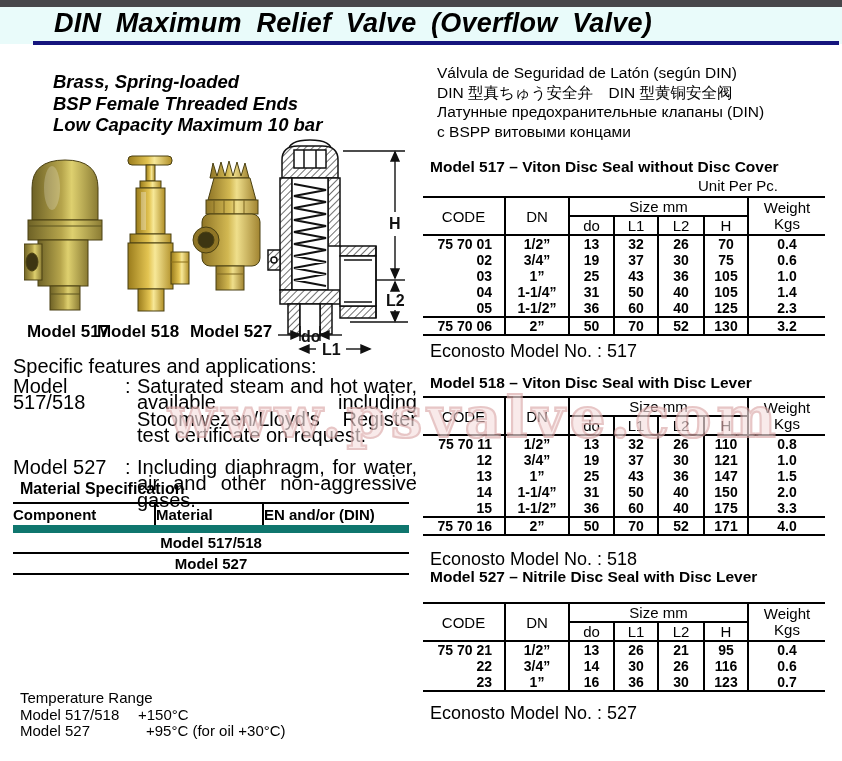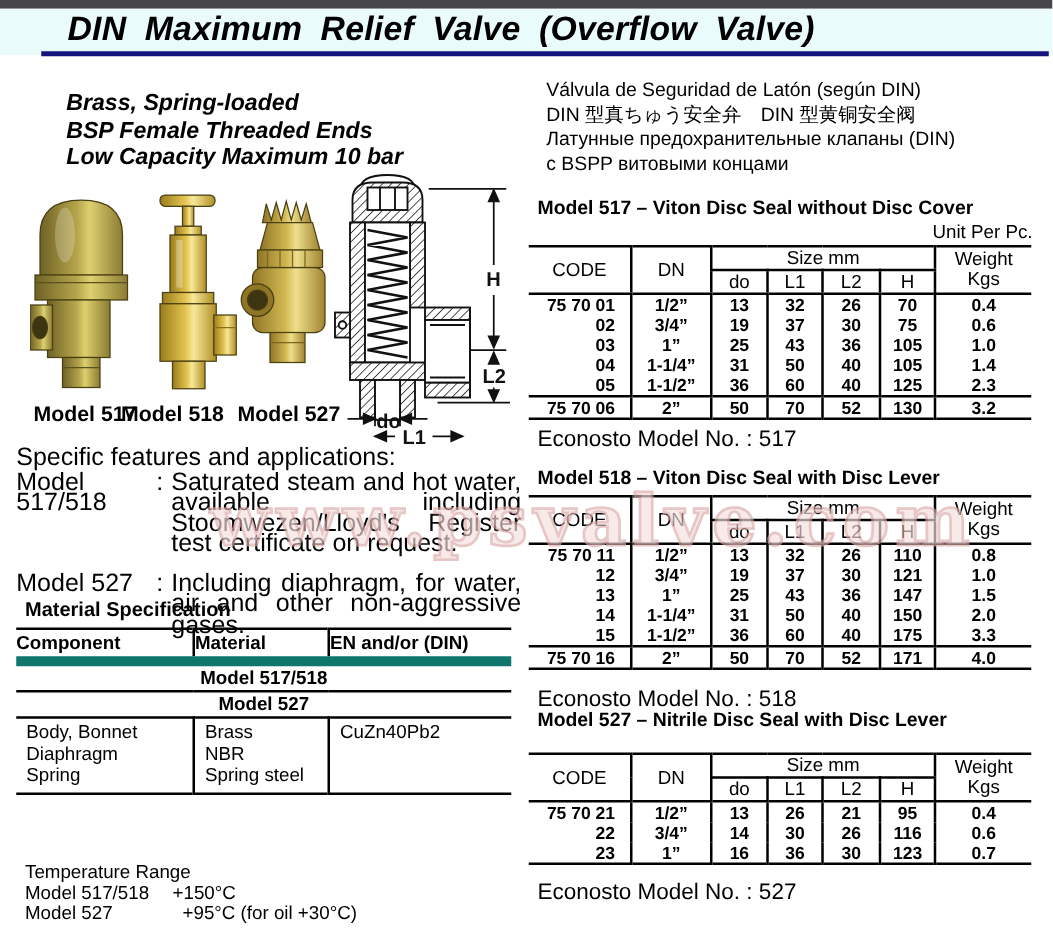--- a/index.html
+++ b/index.html
@@ -30,21 +30,21 @@
              border-top:2px solid #000;border-bottom:2px solid #000;padding:0}
   .mat-table tr.mat-data td{vertical-align:top;padding:2px 0 4px 8px;line-height:17.5px}
   .mat-table tr.mat-data td + td{border-left:2px solid #000}
   #temp{left:20px;top:690px;font-size:15px;line-height:16.5px}
   .temp-row{display:grid;grid-template-columns:118px 1fr}
 
   
   #multilang{left:437px;top:63px;font-size:15.5px;line-height:19.5px;white-space:nowrap}
   .sect-title{font-size:15.5px;font-weight:bold;white-space:nowrap}
   #t1-title{left:430px;top:158px}
-  #unit-note{left:650px;top:177px;width:176px;text-align:right;font-size:15px}
+  #unit-note{left:650px;top:177px;width:176px;text-align:center;font-size:15px}
   #econosto-1{left:430px;top:341px}
   #t2-title{left:430px;top:374px}
   #econosto-2{left:430px;top:549px}
   #t3-title{left:430px;top:568px}
   #econosto-3{left:430px;top:703px}
   .econosto{font-size:18px;white-space:nowrap}
 
   .spec-table{position:absolute;border-collapse:collapse;table-layout:fixed;width:402px;
               border-top:2.5px solid #000;border-bottom:2.5px solid #000}
   .spec-table th{font-weight:normal;font-size:15px;height:17px;padding:0;text-align:center}
@@ -246,33 +246,20 @@
       <th>EN and/or (DIN)</th>
     </tr>
   </thead>
   <tbody>
     <tr class="band">
       <td colspan="3">Model 517/518</td>
     </tr>
     <tr class="band">
       <td colspan="3">Model 527</td>
     </tr>
-    <tr class="mat-data">
-      <td>
-        <div>Body, Bonnet</div>
-        <div>Diaphragm</div>
-        <div>Spring</div>
-      </td>
-      <td>
-        <div>Brass</div>
-        <div>NBR</div>
-        <div>Spring steel</div>
-      </td>
-      <td>CuZn40Pb2</td>
-    </tr>
   </tbody>
 </table>
 
 <div class="abs" id="temp">
   <div>Temperature Range</div>
   <div class="temp-row">
     <span>Model 517/518</span>
     <span>+150°C</span>
   </div>
   <div class="temp-row">

